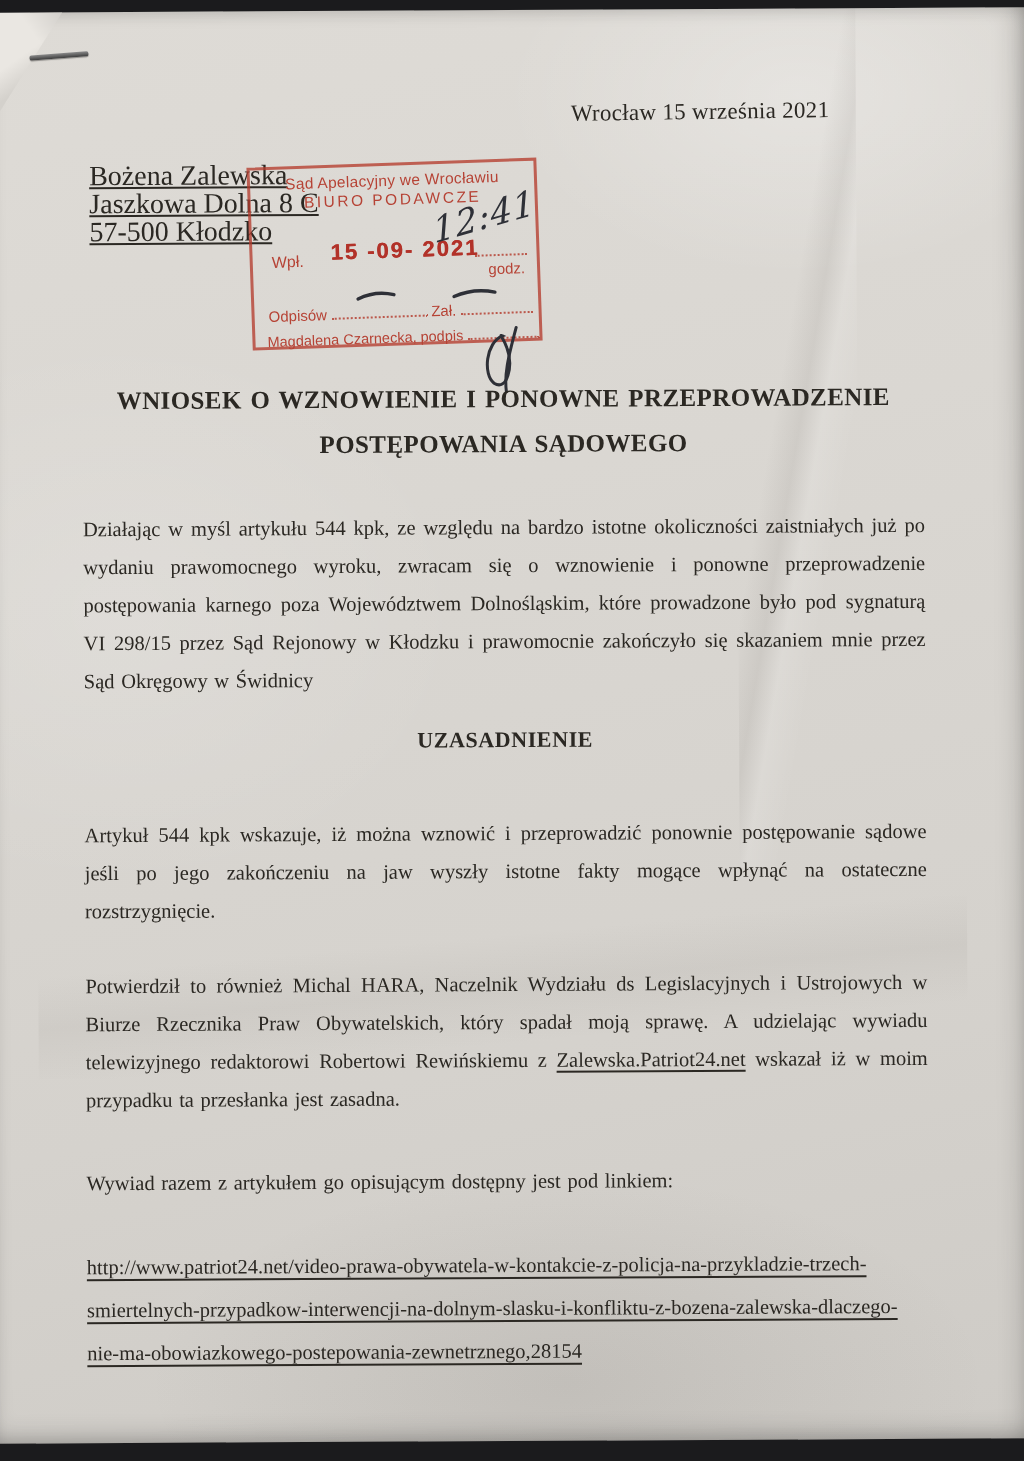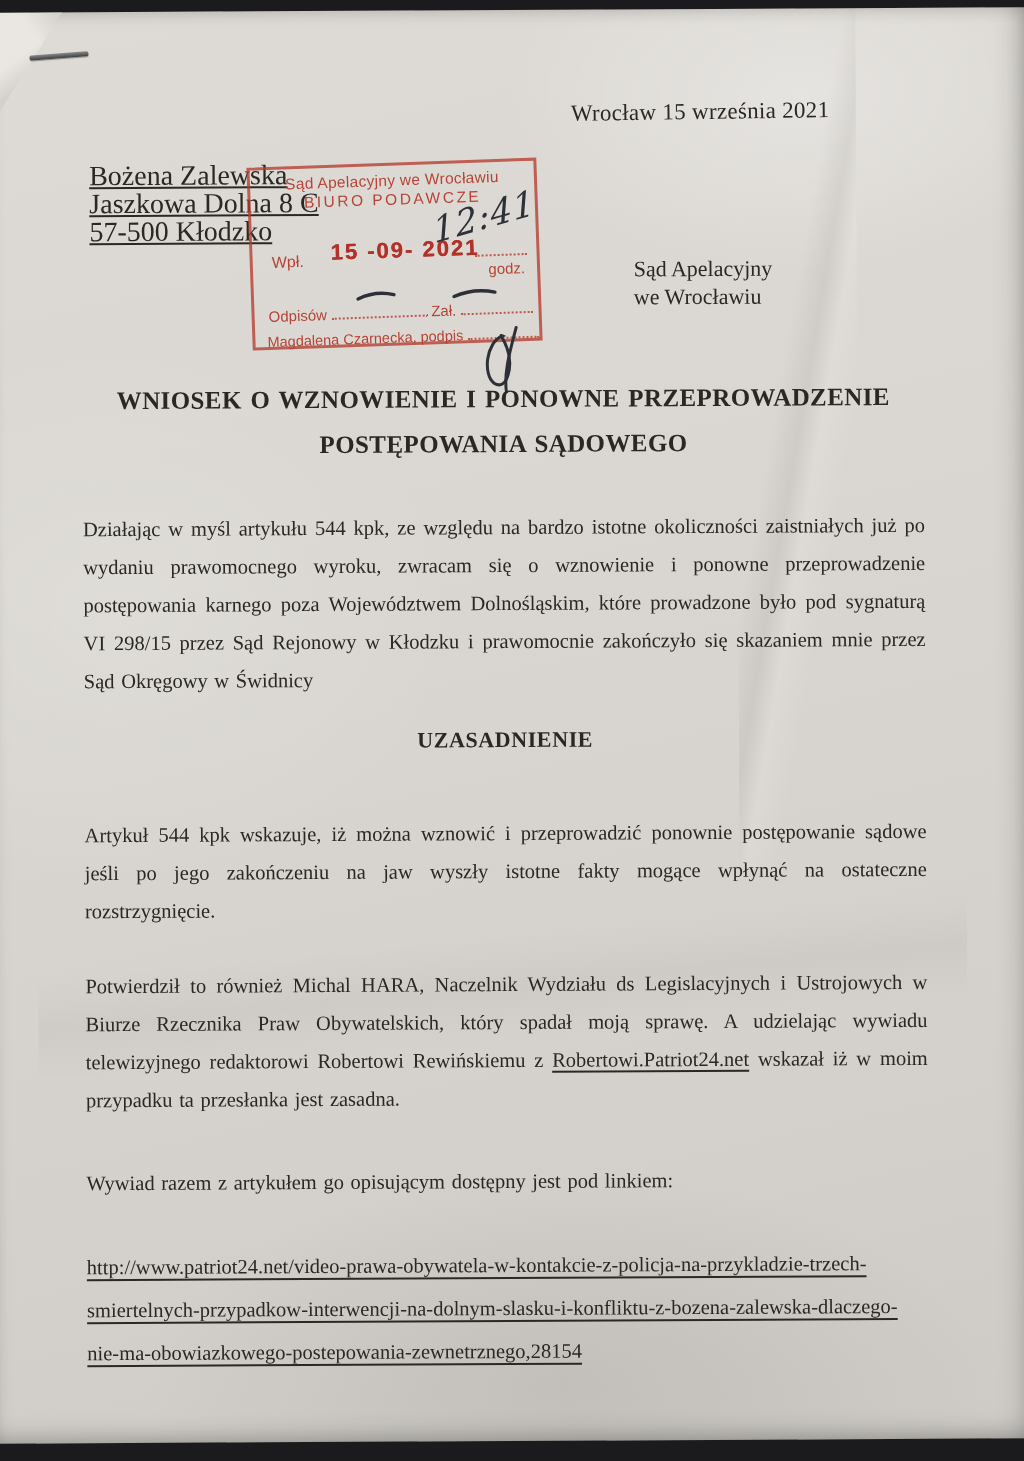--- a/index.html
+++ b/index.html
@@ -198,38 +198,34 @@
     </div>
     <div class="handwritten-time">12:41</div>
     <svg class="ink" width="290" height="240" viewBox="0 0 290 240">
       <path d="M104,132 Q122,124 140,129" stroke="#24262e" stroke-width="3.4" fill="none" stroke-linecap="round"></path>
       <path d="M200,133 Q220,125 241,130" stroke="#24262e" stroke-width="3.4" fill="none" stroke-linecap="round"></path>
       <path d="M247,174 C230,180 226,212 237,221 C250,230 257,204 251,186 C248,176 243,172 247,174 Z" stroke="#24262e" stroke-width="3" fill="none" stroke-linecap="round"></path>
       <path d="M261,166 C254,190 247,210 249,230" stroke="#24262e" stroke-width="3" fill="none" stroke-linecap="round"></path>
     </svg>
   </div>
 
-  <div class="recipient">
-    <div>Sąd Apelacyjny</div>
-    <div>we Wrocławiu</div>
-  </div>
 
   <div class="doc-body">
     <div class="doc-title">
       <div>WNIOSEK O WZNOWIENIE I PONOWNE PRZEPROWADZENIE</div>
       <div>POSTĘPOWANIA SĄDOWEGO</div>
     </div>
 
     <p class="para para-1">Działając w myśl artykułu 544 kpk, ze względu na bardzo istotne okoliczności zaistniałych już po wydaniu prawomocnego wyroku, zwracam się o wznowienie i ponowne przeprowadzenie postępowania karnego poza Województwem Dolnośląskim, które prowadzone było pod sygnaturą VI 298/15 przez Sąd Rejonowy w Kłodzku i prawomocnie zakończyło się skazaniem mnie przez Sąd Okręgowy w Świdnicy</p>
 
     <div class="section-heading">UZASADNIENIE</div>
 
     <p class="para para-2">Artykuł 544 kpk wskazuje, iż można wznowić i przeprowadzić ponownie postępowanie sądowe jeśli po jego zakończeniu na jaw wyszły istotne fakty mogące wpłynąć na ostateczne rozstrzygnięcie.</p>
 
-    <p class="para para-3"><span>Potwierdził to również Michal HARA, Naczelnik Wydziału ds Legislacyjnych i Ustrojowych w Biurze Rzecznika Praw Obywatelskich, który spadał moją sprawę. A udzielając wywiadu telewizyjnego redaktorowi Robertowi Rewińskiemu z </span><a class="doc-link">Robertowi.Patriot24.net</a><span> wskazał iż w moim przypadku ta przesłanka jest zasadna.</span></p>
+    <p class="para para-3"><span>Potwierdził to również Michal HARA, Naczelnik Wydziału ds Legislacyjnych i Ustrojowych w Biurze Rzecznika Praw Obywatelskich, który spadał moją sprawę. A udzielając wywiadu telewizyjnego redaktorowi Robertowi Rewińskiemu z </span><a class="doc-link">Zalewska.Patriot24.net</a><span> wskazał iż w moim przypadku ta przesłanka jest zasadna.</span></p>
 
     <p class="para para-4">Wywiad razem z artykułem go opisującym dostępny jest pod linkiem:</p>
 
     <div class="url-block">
       <a>http://www.patriot24.net/video-prawa-obywatela-w-kontakcie-z-policja-na-przykladzie-trzech-smiertelnych-przypadkow-interwencji-na-dolnym-slasku-i-konfliktu-z-bozena-zalewska-dlaczego-nie-ma-obowiazkowego-postepowania-zewnetrznego,28154</a>
     </div>
   </div>
 </div>
 
 </body></html>

